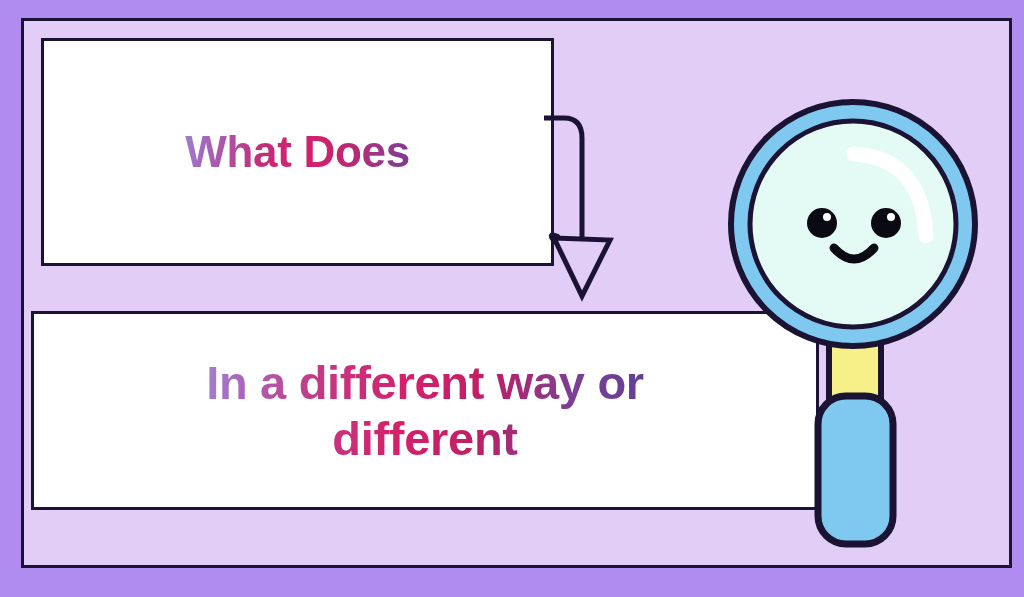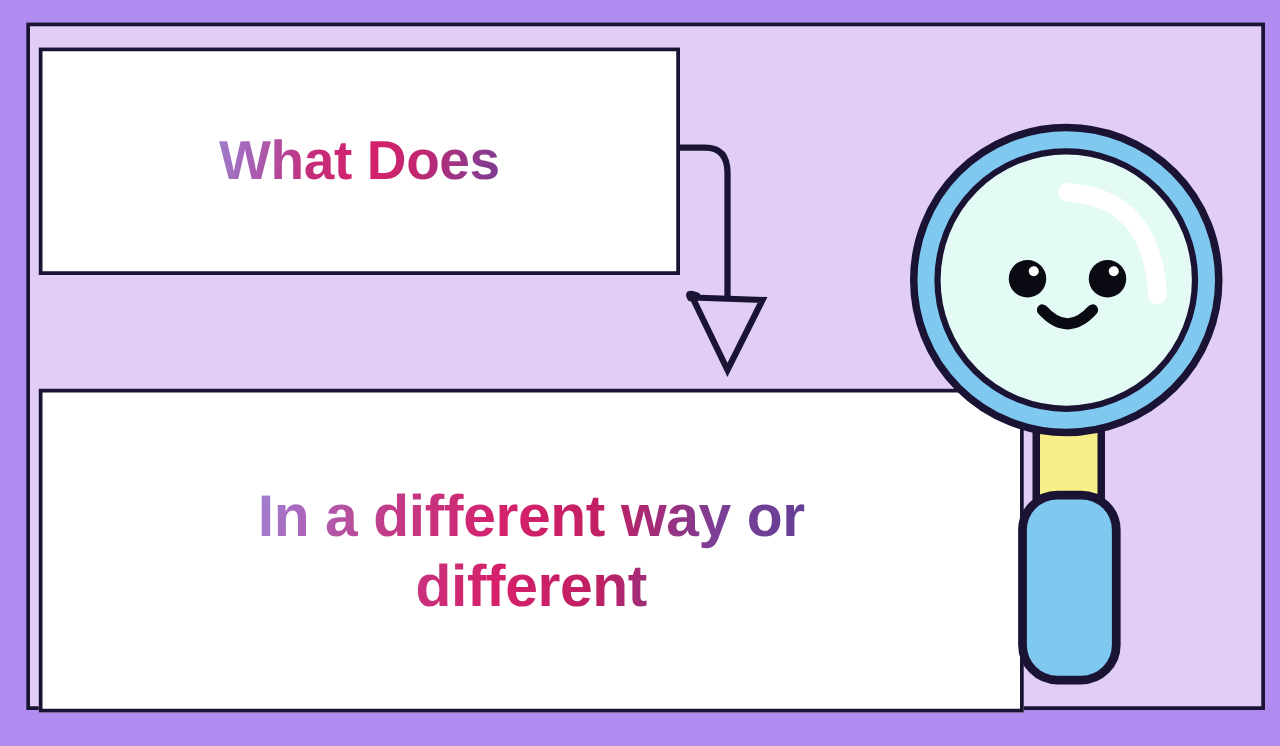--- a/index.html
+++ b/index.html
@@ -37,32 +37,32 @@
     background: #ffffff;
     border: 3px solid #1b1333;
     box-sizing: border-box;
     display: flex;
     align-items: center;
     justify-content: center;
     text-align: center;
   }
 
   .card-question {
-    left: 31px;
+    left: 41px;
     top: 38px;
     width: 513px;
-    height: 182px;
+    height: 228px;
     z-index: 4;
   }
 
   .card-answer {
     left: 31px;
     top: 311px;
     width: 788px;
-    height: 259px;
+    height: 199px;
     z-index: 2;
   }
 
   .headline {
     font-weight: bold;
     line-height: 1.18;
     letter-spacing: -0.3px;
     margin: 0;
     padding: 0 14px;
     background-image: linear-gradient(100deg,

